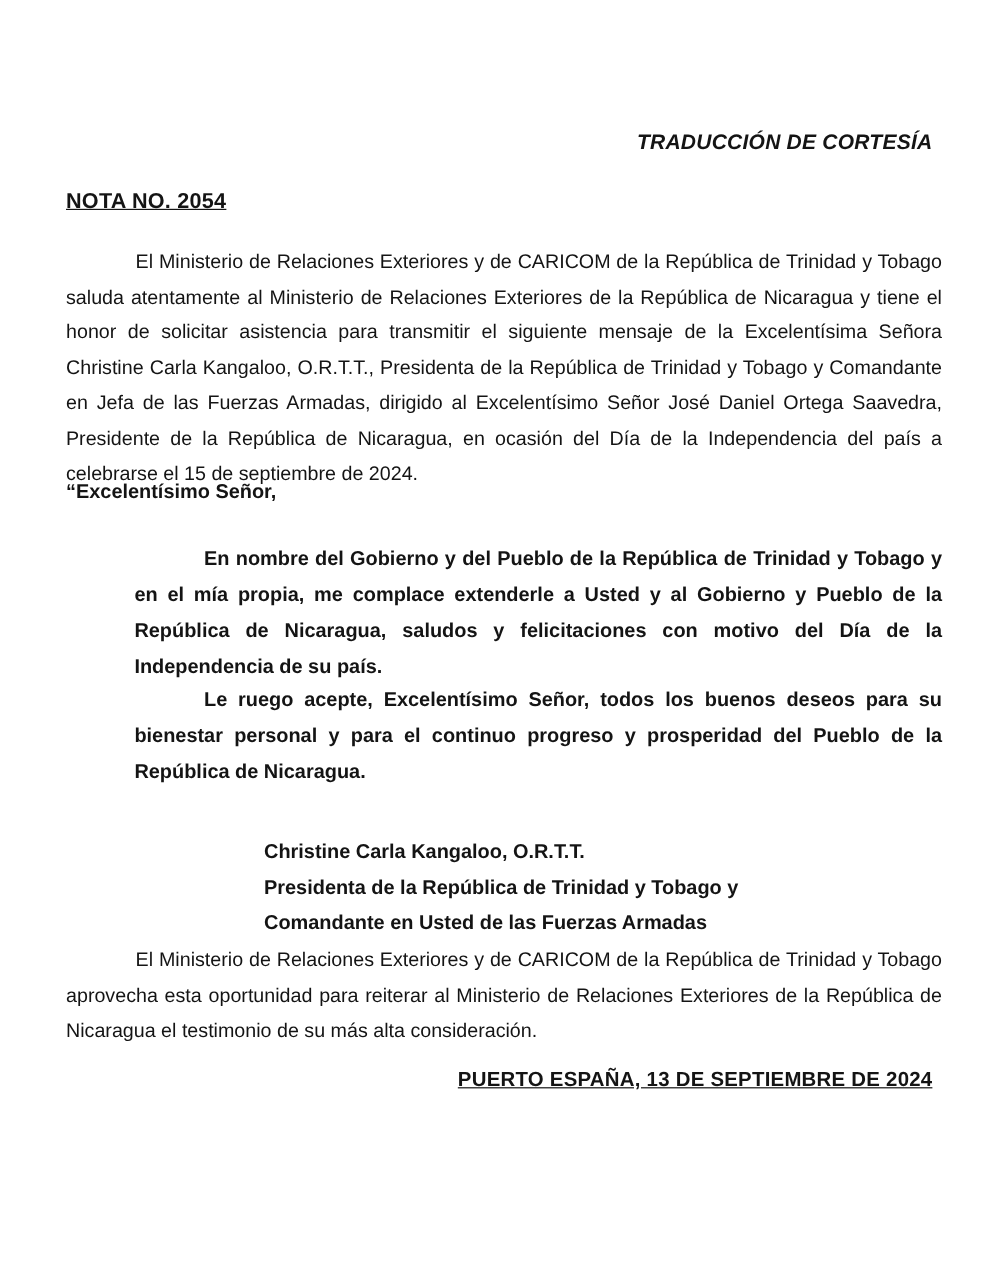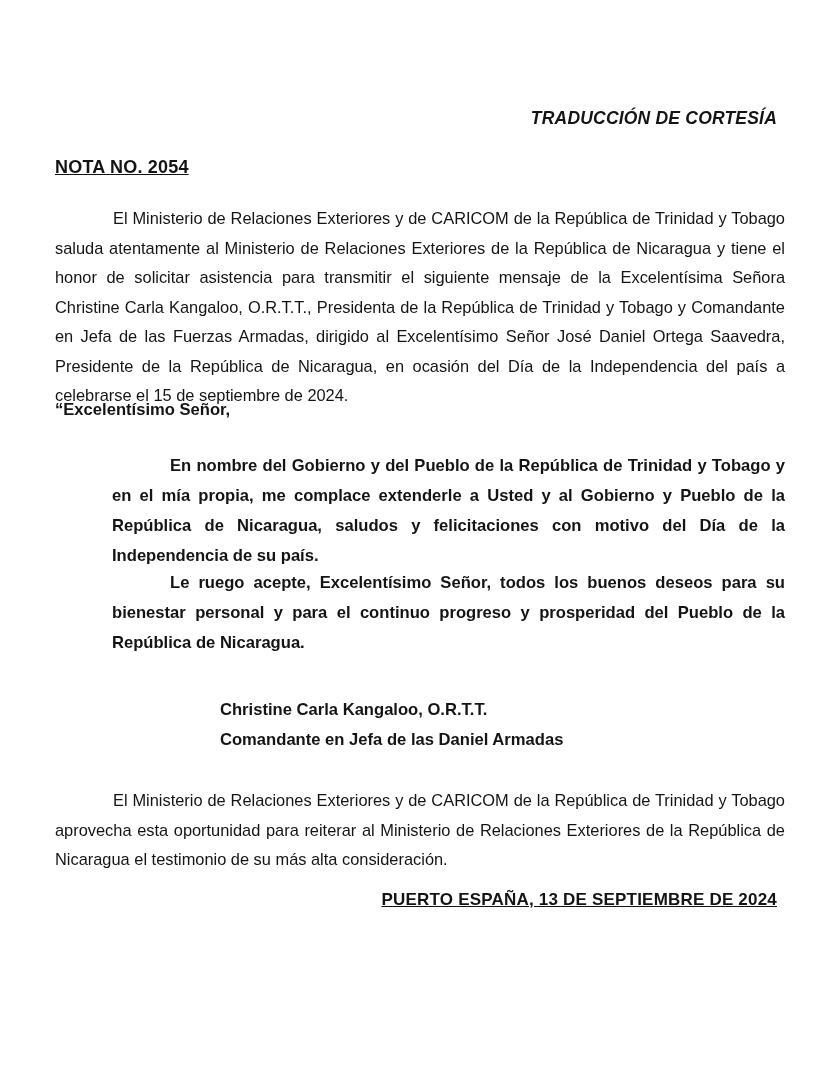--- a/index.html
+++ b/index.html
@@ -113,20 +113,21 @@
   <div class="body-block p1"><span class="indent-first"></span><span>El Ministerio de Relaciones Exteriores y de CARICOM de la República de Trinidad y Tobago saluda atentamente al Ministerio de Relaciones Exteriores de la República de Nicaragua y tiene el honor de solicitar asistencia para transmitir el siguiente mensaje de la Excelentísima Señora Christine Carla Kangaloo, O.R.T.T., Presidenta de la República de Trinidad y Tobago y Comandante en Jefa de las Fuerzas Armadas, dirigido al Excelentísimo Señor José Daniel Ortega Saavedra, Presidente de la República de Nicaragua, en ocasión del Día de la Independencia del país a celebrarse el 15 de septiembre de 2024.</span></div>
 
   <div class="quote-open">“Excelentísimo Señor,</div>
 
   <div class="indented p3"><span class="indent-first"></span><span>Le ruego acepte, Excelentísimo Señor, todos los buenos deseos para su bienestar personal y para el continuo progreso y prosperidad del Pueblo de la República de Nicaragua.</span></div>
 
   <div class="indented p2"><span class="indent-first"></span><span>En nombre del Gobierno y del Pueblo de la República de Trinidad y Tobago y en el mía propia, me complace extenderle a Usted y al Gobierno y Pueblo de la República de Nicaragua, saludos y felicitaciones con motivo del Día de la Independencia de su país.</span></div>
 
   <div class="signature">
     <span class="sig-line">Christine Carla Kangaloo, O.R.T.T.</span>
-    <span class="sig-line">Comandante en Jefa de las Daniel Armadas</span>
+    <span class="sig-line">Presidenta de la República de Trinidad y Tobago y</span>
+    <span class="sig-line">Comandante en Usted de las Fuerzas Armadas</span>
   </div>
 
   <div class="body-block p4"><span class="indent-first"></span><span>El Ministerio de Relaciones Exteriores y de CARICOM de la República de Trinidad y Tobago aprovecha esta oportunidad para reiterar al Ministerio de Relaciones Exteriores de la República de Nicaragua el testimonio de su más alta consideración.</span></div>
 
   <div class="footer-line">PUERTO ESPAÑA, 13 DE SEPTIEMBRE DE 2024</div>
 
 </div>
 
 </body></html>

